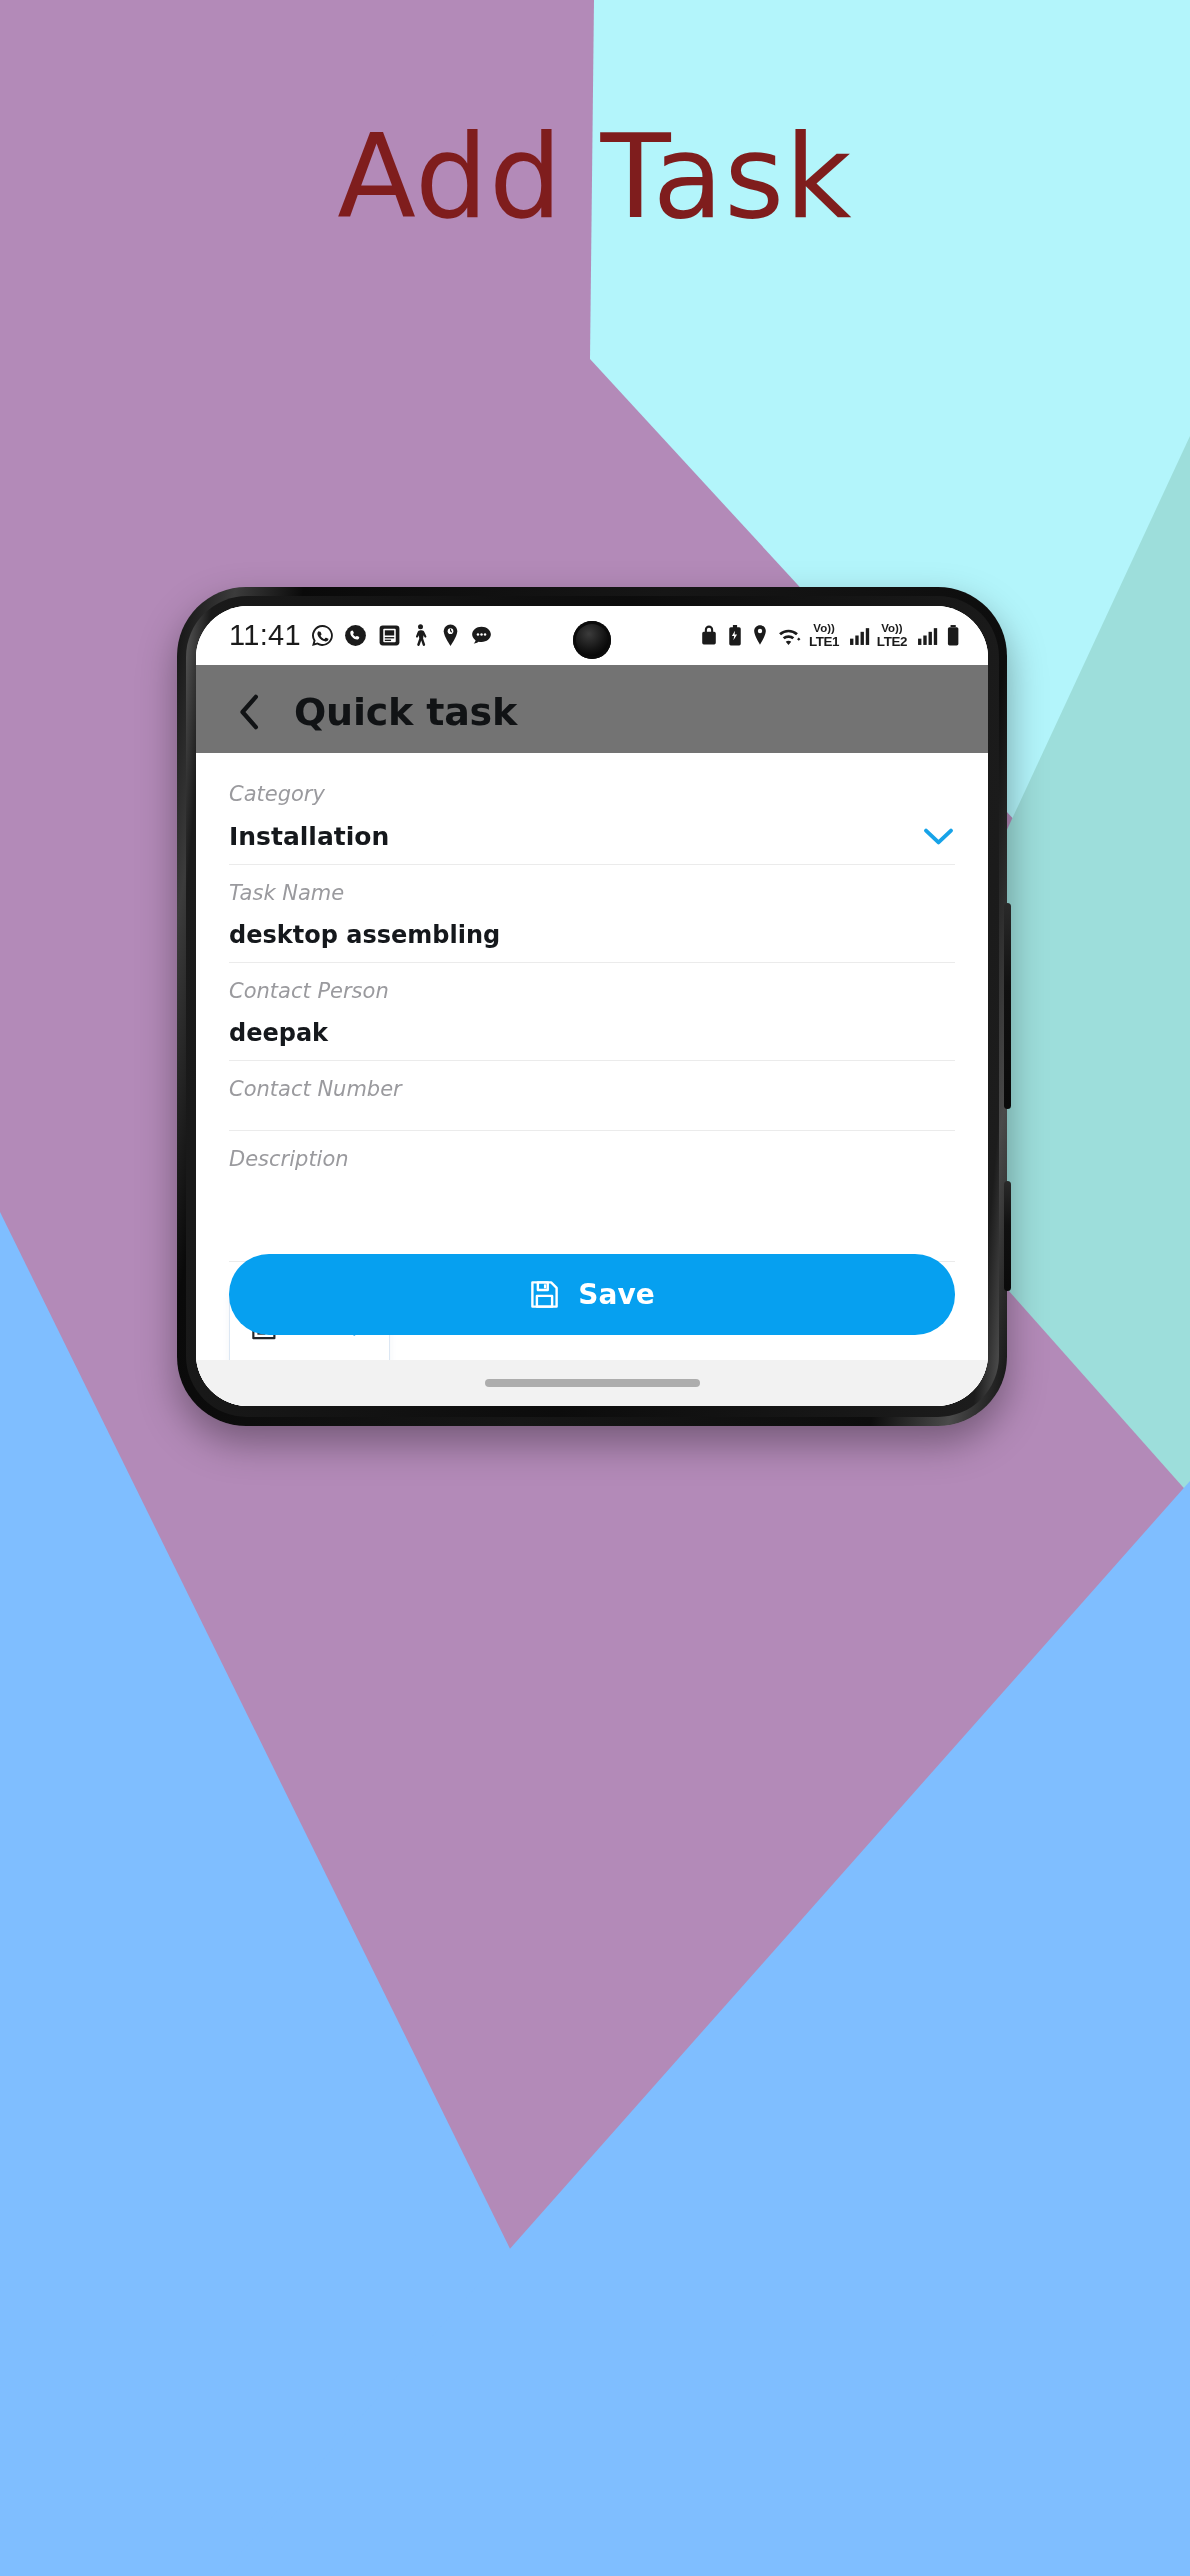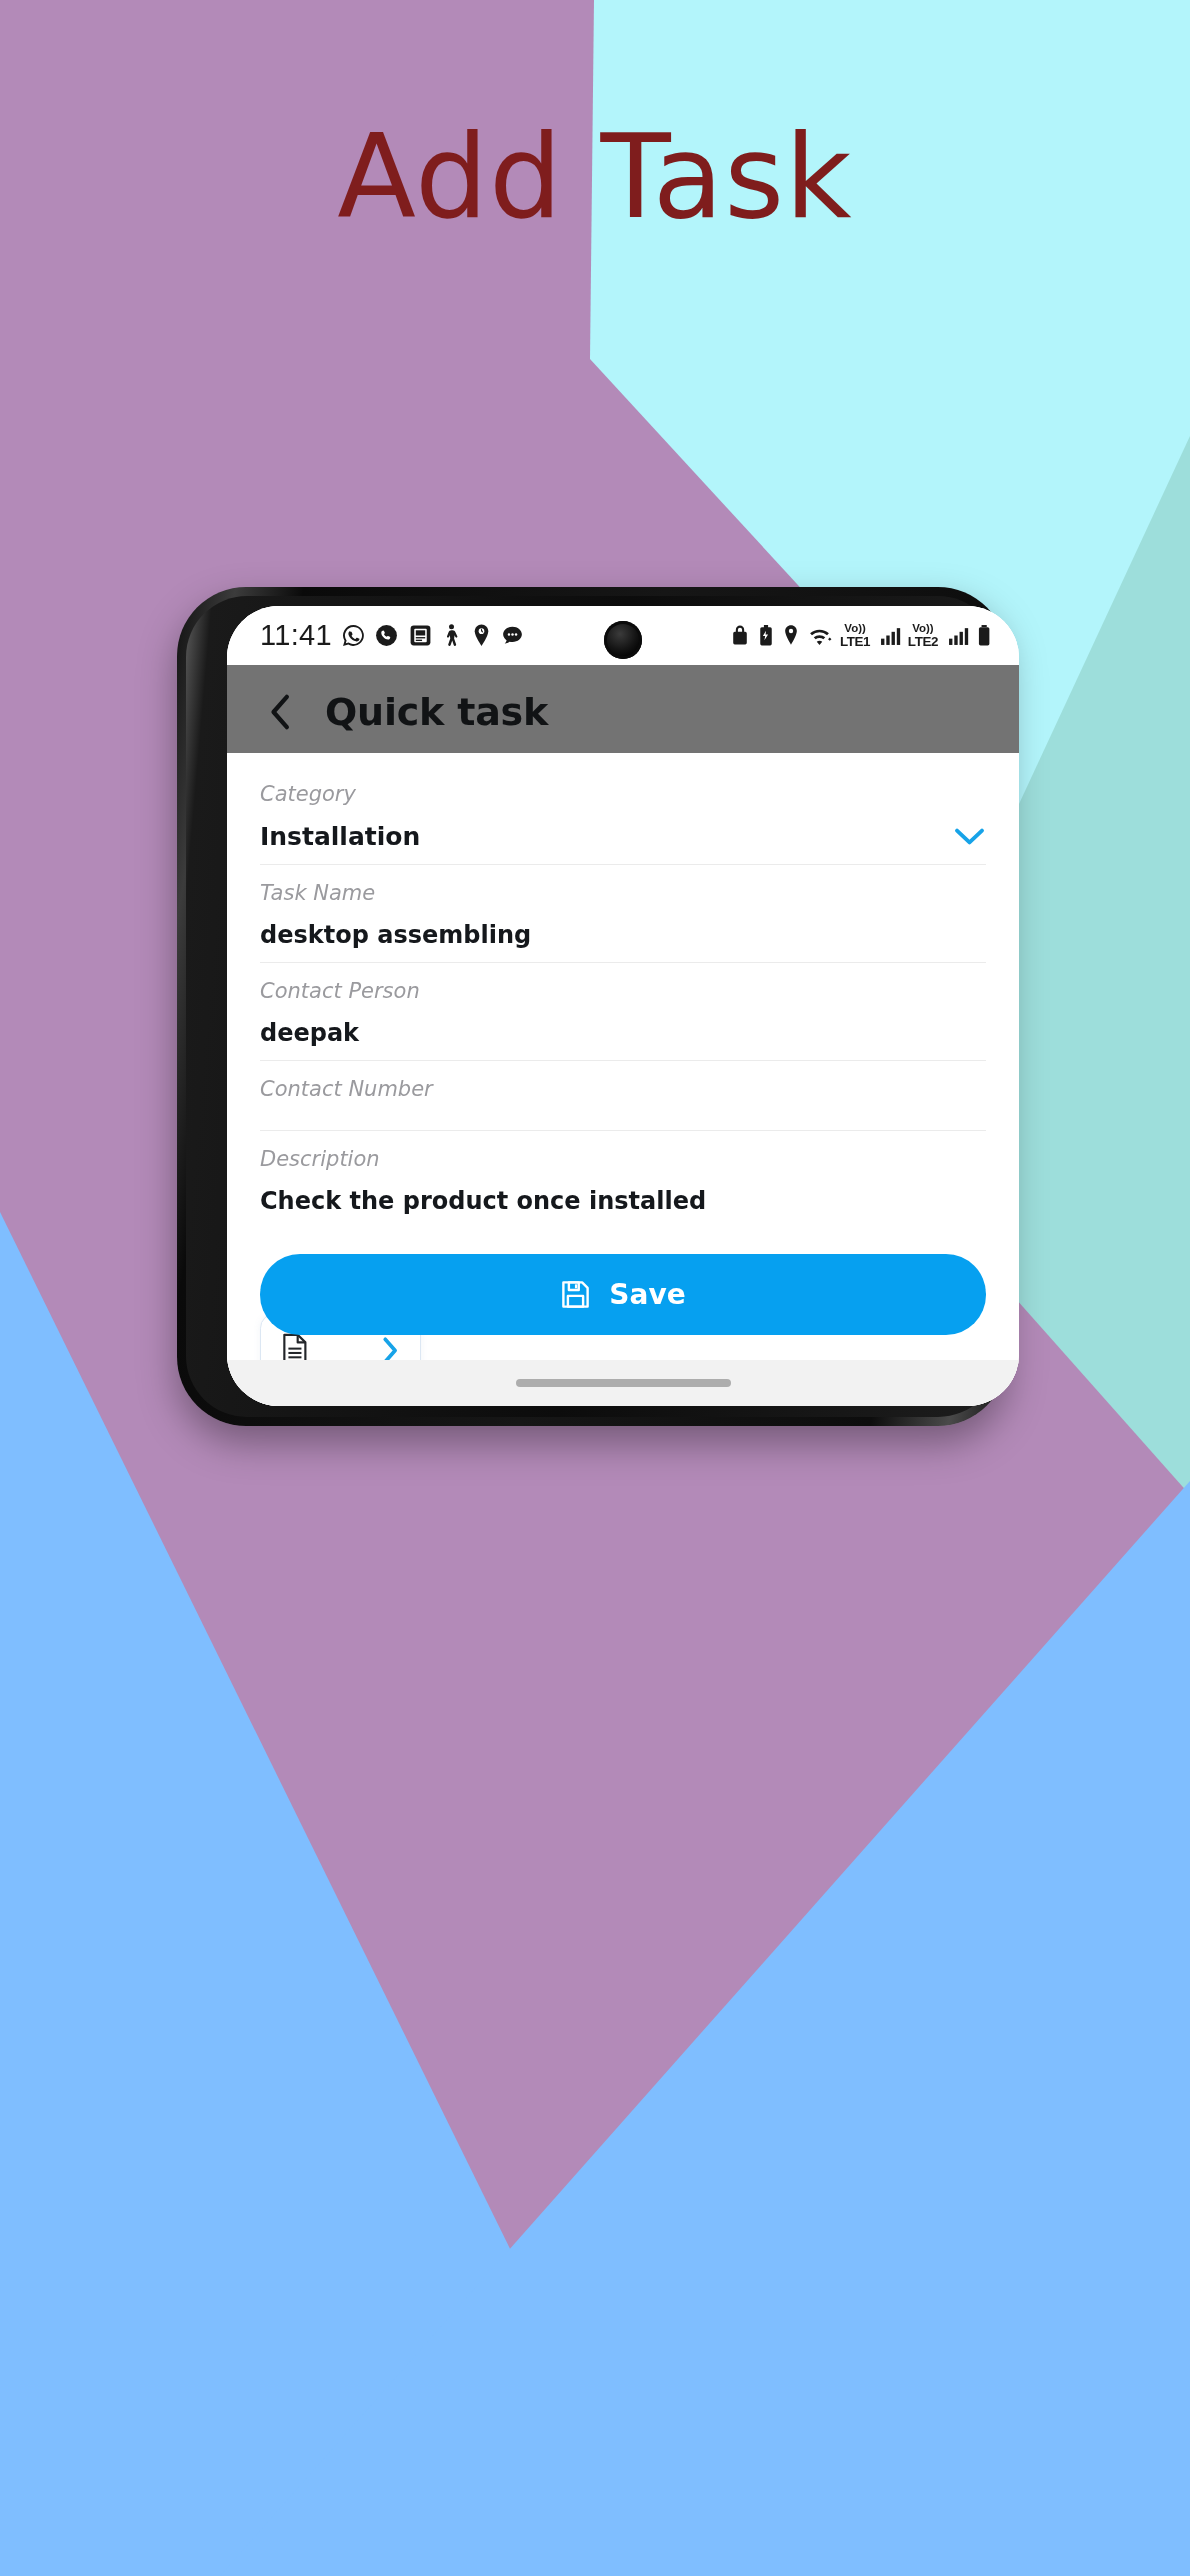--- a/index.html
+++ b/index.html
@@ -94,21 +94,20 @@
   }
   .screen {
     position: absolute;
     left: 19px;
     top: 19px;
     width: 792px;
     height: 800px;
     border-radius: 52px;
     background: #ffffff;
     overflow: hidden;
-    margin-left: 31px;
   }
   .side-btn {
     position: absolute;
     right: -3.8px;
     width: 6.7px;
     border-radius: 3.8px;
     background: linear-gradient(180deg, #2a2a2a, #111 40%, #0a0a0a);
   }
   .side-btn.vol { top: 316px; height: 206px; }
   .side-btn.pwr { top: 594px; height: 110px; }
@@ -468,21 +467,20 @@
               <div class="field-label">Contact Person</div>
               <div class="field-value">deepak</div>
             </div>
 
             <div class="field">
               <div class="field-label">Contact Number</div>
             </div>
 
             <div class="field desc">
               <div class="field-label">Description</div>
-              <div class="field-value">Check the product once installed</div>
             </div>
             <div class="desc-gap"></div>
           </div>
 
           <div class="attach-wrap">
             <div class="attach-card">
               <div class="attach-card-top">
                 <svg width="29" height="35" viewBox="0 0 20 24">
                   <path d="M3 1.2h9.2L17.5 6.4V22.8H3z" fill="#fff" stroke="#23262a" stroke-width="1.5" stroke-linejoin="round"></path>
                   <path d="M12.2 1.2v5.2h5.3" fill="none" stroke="#23262a" stroke-width="1.5" stroke-linejoin="round"></path>

